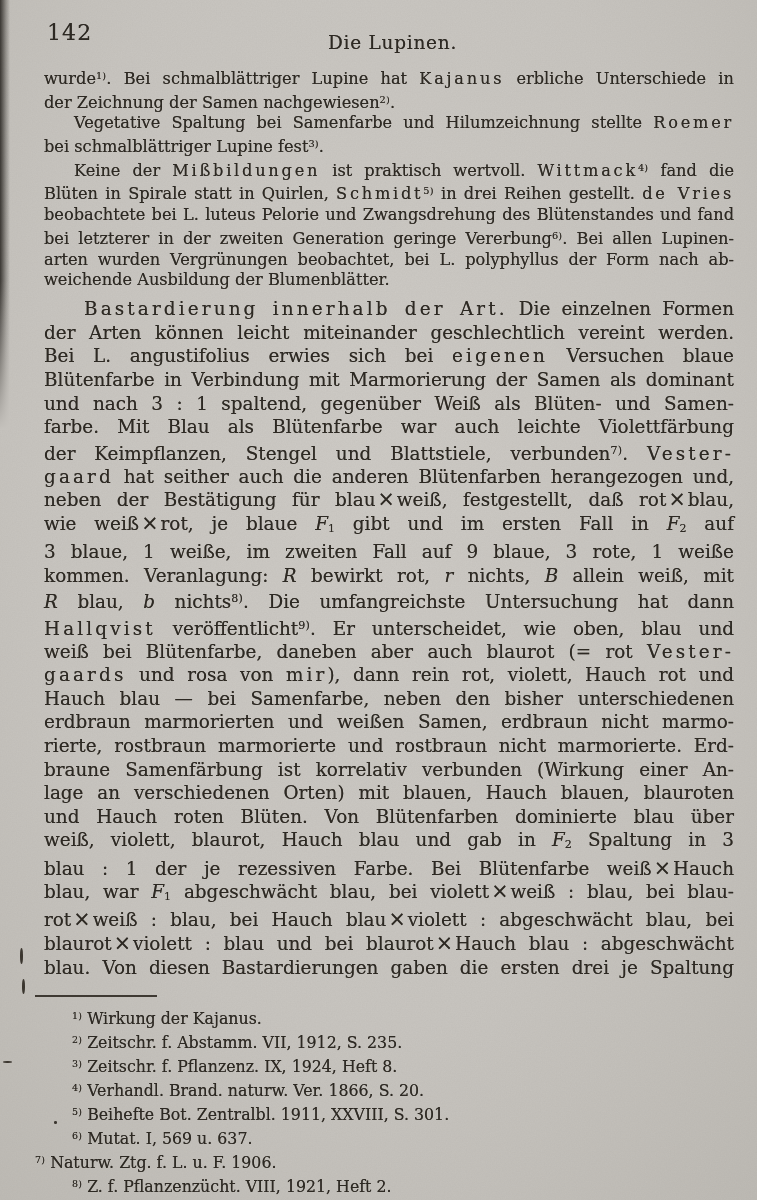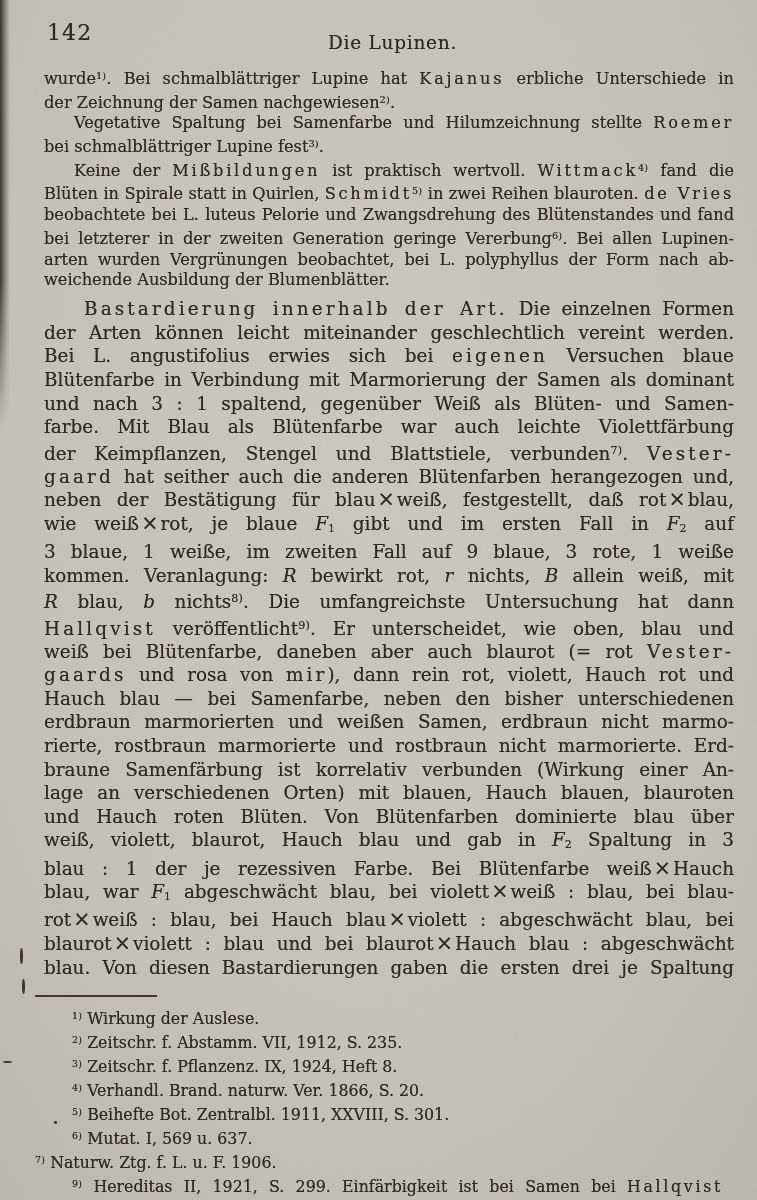--- a/index.html
+++ b/index.html
@@ -68,21 +68,21 @@
   <div class="pagenum blk">142</div>
   <div class="runtitle blk">Die Lupinen.</div>
 
   <div class="col">
     <section class="blk small-blk">
         <div class="ln just"><span>wurde</span><span class="s-sup">1)</span><span>. Bei schmalblättriger Lupine hat </span><span class="s-sp">Kajanus</span><span> erbliche Unterschiede in</span></div>
         <div class="ln"><span>der Zeichnung der Samen nachgewiesen</span><span class="s-sup">2)</span><span>.</span></div>
         <div class="ln just ind"><span>Vegetative Spaltung bei Samenfarbe und Hilumzeichnung stellte </span><span class="s-sp">Roemer</span></div>
         <div class="ln"><span>bei schmalblättriger Lupine fest</span><span class="s-sup">3)</span><span>.</span></div>
         <div class="ln just ind"><span>Keine der </span><span class="s-sp">Mißbildungen</span><span> ist praktisch wertvoll. </span><span class="s-sp">Wittmack</span><span class="s-sup">4)</span><span> fand die</span></div>
-        <div class="ln just"><span>Blüten in Spirale statt in Quirlen, </span><span class="s-sp">Schmidt</span><span class="s-sup">5)</span><span> in zwei Reihen blauroten. </span><span class="s-sp">de Vries</span></div>
+        <div class="ln just"><span>Blüten in Spirale statt in Quirlen, </span><span class="s-sp">Schmidt</span><span class="s-sup">5)</span><span> in drei Reihen gestellt. </span><span class="s-sp">de Vries</span></div>
         <div class="ln just"><span>beobachtete bei L. luteus Pelorie und Zwangsdrehung des Blütenstandes und fand</span></div>
         <div class="ln just"><span>bei letzterer in der zweiten Generation geringe Vererbung</span><span class="s-sup">6)</span><span>. Bei allen Lupinen-</span></div>
         <div class="ln just"><span>arten wurden Vergrünungen beobachtet, bei L. polyphyllus der Form nach ab-</span></div>
         <div class="ln"><span>weichende Ausbildung der Blumenblätter.</span></div>
       </section>
     <section class="blk large-blk">
         <div class="ln just ind"><span class="s-sp">Bastardierung innerhalb der Art.</span><span> Die einzelnen Formen</span></div>
         <div class="ln just"><span>der Arten können leicht miteinander geschlechtlich vereint werden.</span></div>
         <div class="ln just"><span>Bei L. angustifolius erwies sich bei </span><span class="s-sp">eigenen</span><span> Versuchen blaue</span></div>
         <div class="ln just"><span>Blütenfarbe in Verbindung mit Marmorierung der Samen als dominant</span></div>
@@ -106,27 +106,28 @@
         <div class="ln just"><span>und Hauch roten Blüten. Von Blütenfarben dominierte blau über</span></div>
         <div class="ln just"><span>weiß, violett, blaurot, Hauch blau und gab in </span><span class="s-it">F</span><span class="s-ind">2</span><span> Spaltung in 3</span></div>
         <div class="ln just"><span>blau : 1 der je rezessiven Farbe. Bei Blütenfarbe weiß</span><span class="s-x">×</span><span>Hauch</span></div>
         <div class="ln just"><span>blau, war </span><span class="s-it">F</span><span class="s-ind">1</span><span> abgeschwächt blau, bei violett</span><span class="s-x">×</span><span>weiß : blau, bei blau-</span></div>
         <div class="ln just"><span>rot</span><span class="s-x">×</span><span>weiß : blau, bei Hauch blau</span><span class="s-x">×</span><span>violett : abgeschwächt blau, bei</span></div>
         <div class="ln just"><span>blaurot</span><span class="s-x">×</span><span>violett : blau und bei blaurot</span><span class="s-x">×</span><span>Hauch blau : abgeschwächt</span></div>
         <div class="ln just"><span>blau. Von diesen Bastardierungen gaben die ersten drei je Spaltung</span></div>
       </section>
     <hr class="rule">
     <section class="blk foot-blk">
-        <div class="ln ind"><span class="s-sup">1)</span><span> Wirkung der Auslese.</span></div>
+        <div class="ln ind"><span class="s-sup">1)</span><span> Wirkung der Kajanus.</span></div>
         <div class="ln ind"><span class="s-sup">2)</span><span> Zeitschr. f. Abstamm. VII, 1912, S. 235.</span></div>
         <div class="ln ind"><span class="s-sup">3)</span><span> Zeitschr. f. Pflanzenz. IX, 1924, Heft 8.</span></div>
         <div class="ln ind"><span class="s-sup">4)</span><span> Verhandl. Brand. naturw. Ver. 1866, S. 20.</span></div>
         <div class="ln ind"><span class="s-sup">5)</span><span> Beihefte Bot. Zentralbl. 1911, XXVIII, S. 301.</span></div>
         <div class="ln dual">
           <span><span class="s-sup">6)</span><span> Mutat. I, 569 u. 637.</span></span>
           <span><span class="s-sup">7)</span><span> Naturw. Ztg. f. L. u. F. 1906.</span></span>
         </div>
+        <div class="ln ind"><span class="s-sup">8)</span><span> Z. f. Pflanzenzücht. VIII, 1921, Heft 2.</span></div>
         <div class="ln just ind"><span class="s-sup">9)</span><span> Hereditas II, 1921, S. 299. Einfärbigkeit ist bei Samen bei </span><span class="s-sp">Hallqvist</span></div>
         <div class="ln"><span>nur Fehlen der verschieden dunklen — nicht auch der weißen Flecke.</span></div>
       </section>
   </div>
 
 </div>
 
 </body></html>

